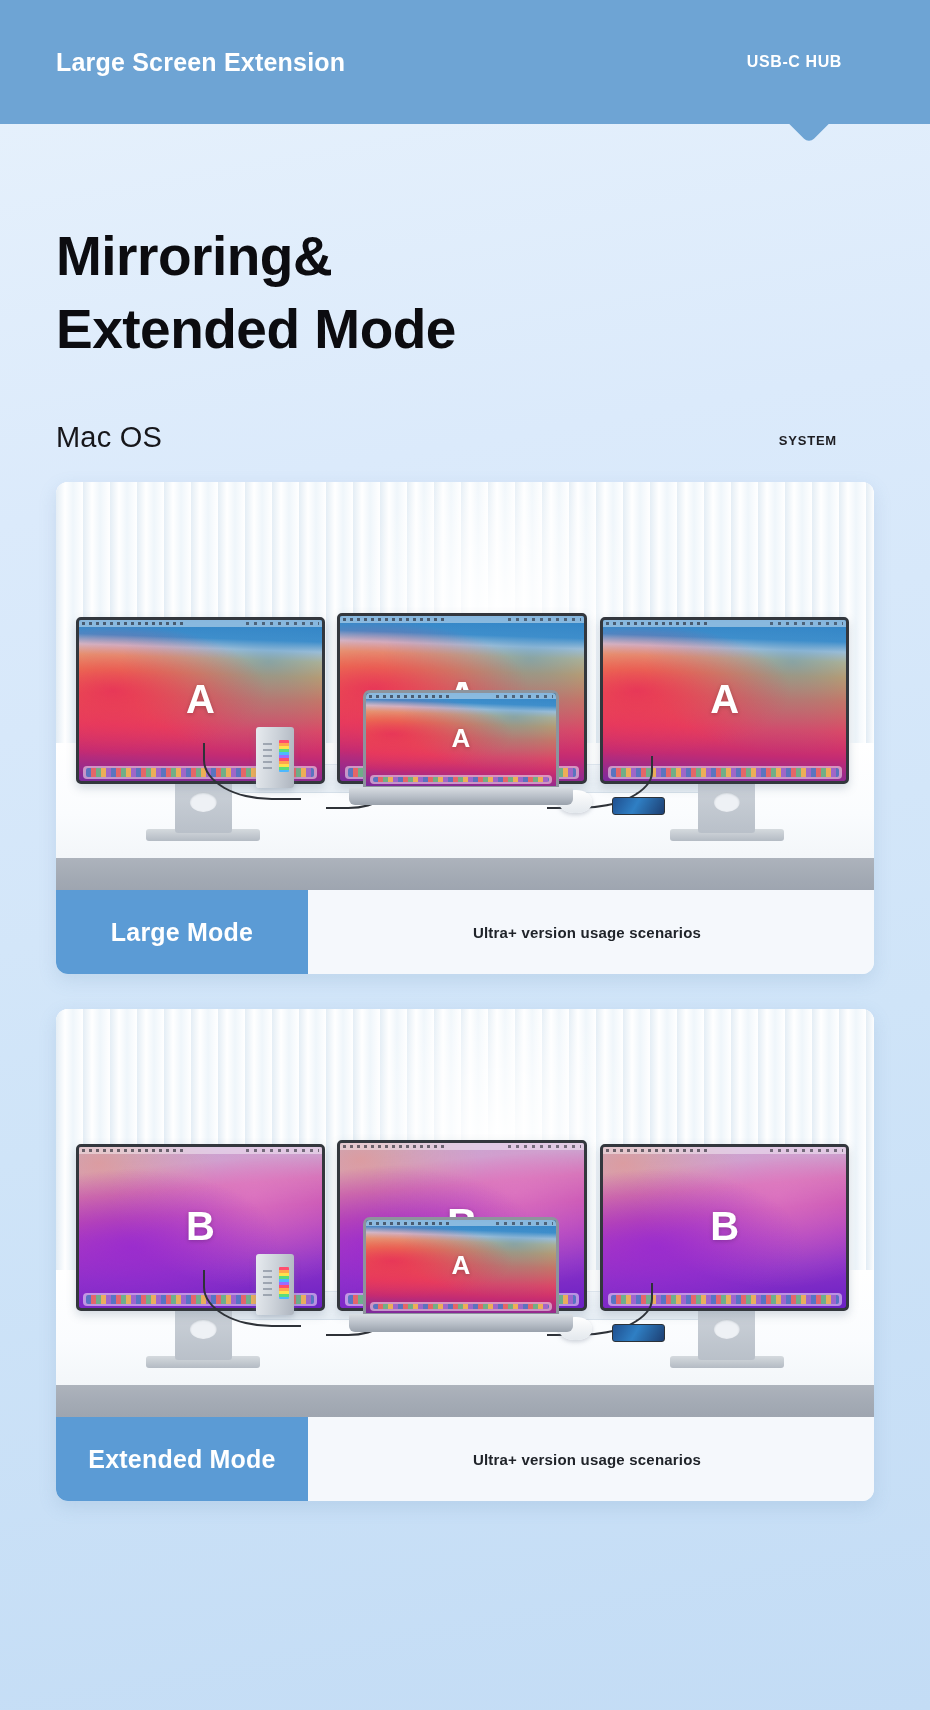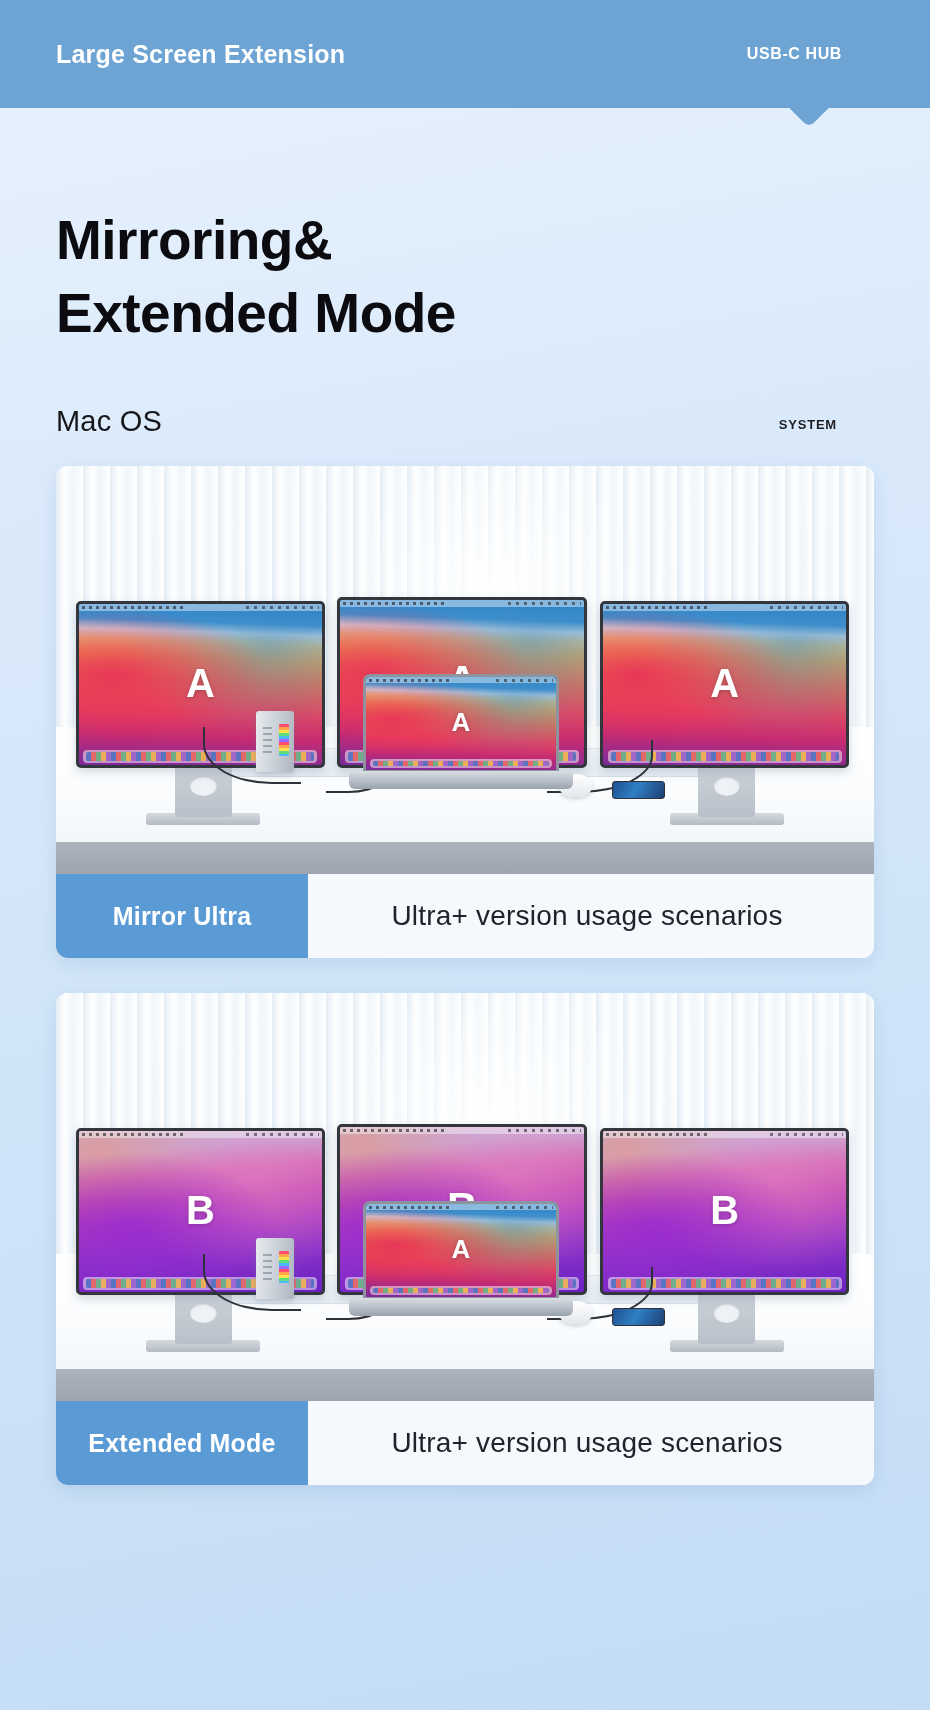--- a/index.html
+++ b/index.html
@@ -14,21 +14,21 @@
     font-family: "Liberation Sans", sans-serif;
     background: linear-gradient(170deg, #e8f2fc 0%, #dbeafb 28%, #cfe4f8 62%, #c3dcf5 100%);
     position: relative;
     overflow: hidden;
     -webkit-font-smoothing: antialiased;
   }
 
   
   .header {
     position: relative;
-    height: 108px;
+    height: 124px;
     background: #6ea4d4;
     display: flex;
     align-items: center;
     justify-content: space-between;
     padding: 0 40px 0 56px;
   }
   .header-title {
     color: #ffffff;
     font-size: 25px;
     font-weight: 700;
@@ -421,22 +421,22 @@
     align-items: center;
     justify-content: center;
     letter-spacing: 0.2px;
   }
   .caption-text {
     flex: 1;
     display: flex;
     align-items: center;
     justify-content: center;
     color: #20242a;
-    font-size: 28px;
-    font-weight: 400;
+    font-size: 15px;
+    font-weight: 700;
     letter-spacing: 0.2px;
     padding-right: 8px;
   }
 </style>
 </head>
 <body>
 
 <div class="header">
   <span class="header-title">Large Screen Extension</span>
   <span class="header-brand">USB-C HUB</span>
@@ -506,21 +506,21 @@
         <div class="laptop-base"></div>
       </div>
 
       <div class="mouse"></div>
       <div class="phone"></div>
 
       <div class="desk-edge"></div>
     </div>
 
     <div class="caption">
-      <div class="caption-badge">Mirror Ultra</div>
+      <div class="caption-badge">Large Mode</div>
       <div class="caption-text">Ultra+ version usage scenarios</div>
     </div>
   </div>
 
   <div class="card">
     <div class="scene">
       <div class="scene-wall"></div>
       <div class="scene-glow"></div>
       <div class="desk-top"></div>
       <div class="desk-mat"></div>

